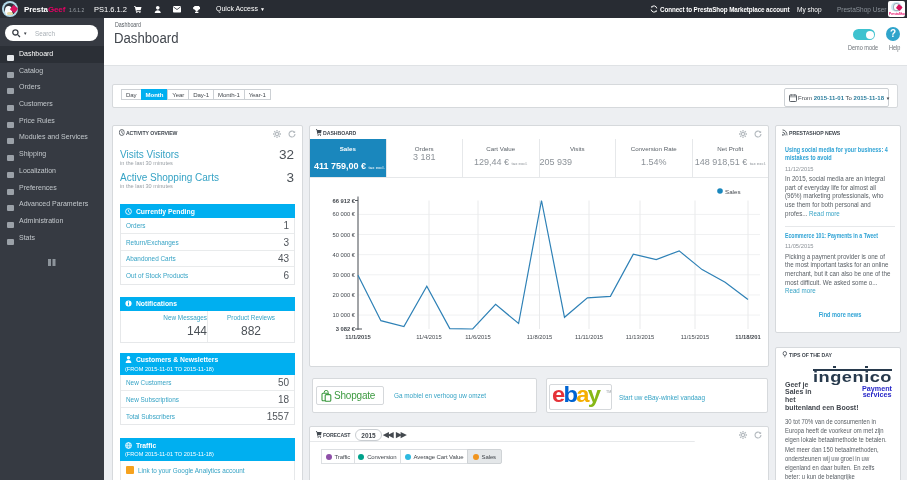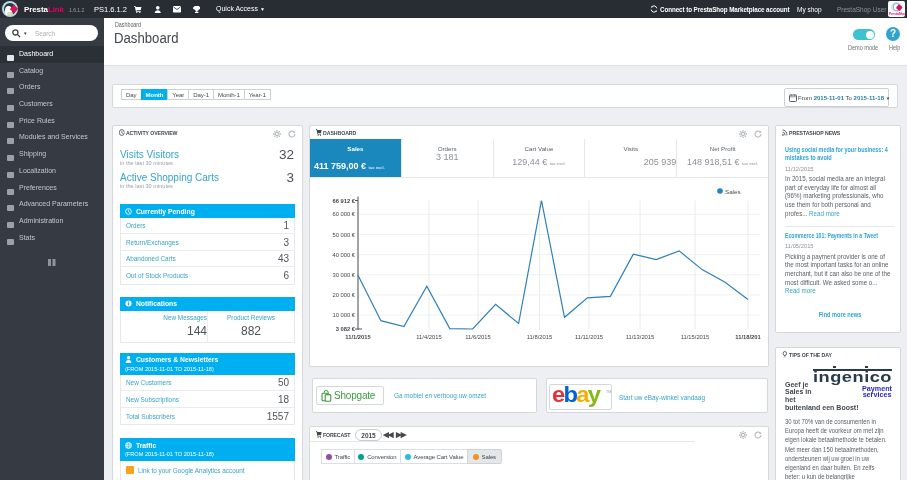--- a/index.html
+++ b/index.html
@@ -22,21 +22,21 @@
 .row .vl{font-size:10px;color:#50555b}
 </style></head><body>
 
 <div id="hdr">
   <div class="abs" style="left:2px;top:1px;width:16px;height:16px;border-radius:50%;background:#b3d9e8;overflow:hidden">
     <div class="abs" style="left:2px;top:2px;width:12px;height:12px;border-radius:50%;background:#30343b"></div>
     <div class="abs" style="left:3px;top:4.5px;width:7px;height:9px;background:#fdfdfd;border-radius:50% 50% 40% 40%"></div>
     <div class="abs" style="left:8.5px;top:5px;width:6px;height:6px;background:#d6145e;border-radius:1px;transform:rotate(40deg)"></div>
     <div class="abs" style="left:5px;top:11px;width:6px;height:3px;background:#e8d9a7;border-radius:2px"></div>
   </div>
-  <div class="abs" style="left:24px;top:4.5px;font-size:8px;font-weight:bold;letter-spacing:-.1px">Presta<span style="color:#e50064">Link</span></div>
+  <div class="abs" style="left:24px;top:4.5px;font-size:8px;font-weight:bold;letter-spacing:-.1px">Presta<span style="color:#e50064">Geef</span></div>
   <div class="abs" style="left:69px;top:7px;font-size:5px;color:#9aa0a6">1.6.1.2</div>
   <div class="abs" style="left:94px;top:4.5px;font-size:7.5px;color:#fff">PS1.6.1.2</div>
   <svg class="abs" style="left:134px;top:5.5px" width="7.5" height="7.5" viewBox="0 0 9 9">
       <path fill="#fff" d="M0 0h1.6l.5 1.2h6.9l-1 4H3l.2.8h4.9v1H2.4L1 1H0zM3.4 7.3a.8.8 0 110 1.6.8.8 0 010-1.6zm3.6 0a.8.8 0 110 1.6.8.8 0 010-1.6z"></path>
     </svg>
   <svg class="abs" style="left:153.5px;top:5.5px" width="7.5" height="7.5" viewBox="0 0 9 9">
       <circle cx="4.5" cy="2.2" r="2.2" fill="#fff"></circle>
       <path fill="#fff" d="M.8 9c0-2.4 1.6-3.8 3.7-3.8S8.2 6.6 8.2 9z"></path>
     </svg>
   <svg class="abs" style="left:172.5px;top:6px" width="8" height="6.5" viewBox="0 0 10 8">
@@ -239,21 +239,25 @@
       <div style="flex:1;border-left:1px solid #e6e8ea;position:relative">
         <div style="text-align:center;font-size:6.2px;margin-top:6px;color:#585f66">Orders</div>
         <div style="text-align:center;font-size:9px;color:#8c9298;margin-top:0;white-space:nowrap">3 181 <span style="font-size:4.4px"></span></div>
       </div>
       <div style="flex:1;border-left:1px solid #e6e8ea;position:relative">
         <div style="text-align:center;font-size:6.2px;margin-top:6px;color:#585f66">Cart Value</div>
         <div style="text-align:center;font-size:9px;color:#8c9298;margin-top:5px;white-space:nowrap">129,44 € <span style="font-size:4.4px">tax excl.</span></div>
       </div>
       <div style="flex:1;border-left:1px solid #e6e8ea;position:relative">
         <div style="text-align:center;font-size:6.2px;margin-top:6px;color:#585f66">Visits</div>
-        <div style="text-align:right;font-size:9px;color:#8c9298;margin-top:5px;white-space:nowrap">205 939 <span style="font-size:4.4px"></span></div>
+        <div style="text-align:left;font-size:9px;color:#8c9298;margin-top:5px;white-space:nowrap">205 939 <span style="font-size:4.4px"></span></div>
+      </div>
+      <div style="flex:1;border-left:1px solid #e6e8ea;position:relative">
+        <div style="text-align:center;font-size:6.2px;margin-top:6px;color:#585f66">Conversion Rate</div>
+        <div style="text-align:center;font-size:9px;color:#8c9298;margin-top:5px;white-space:nowrap">1.54% <span style="font-size:4.4px"></span></div>
       </div>
       <div style="flex:1;border-left:1px solid #e6e8ea;position:relative">
         <div style="text-align:center;font-size:6.2px;margin-top:6px;color:#585f66">Net Profit</div>
         <div style="text-align:center;font-size:9px;color:#8c9298;margin-top:5px;white-space:nowrap">148 918,51 € <span style="font-size:4.4px">tax excl.</span></div>
       </div>
     </div>
   <div class="abs" id="chartbox" style="left:0;top:52px;width:458px;height:188px"><svg width="458" height="188" viewBox="0 0 458 188">
         <line x1="48" y1="36.41496161679461" x2="450" y2="36.41496161679461" stroke="#f0f1f2" stroke-width="1"></line>
         <line x1="48" y1="56.54656117812941" x2="450" y2="56.54656117812941" stroke="#f0f1f2" stroke-width="1"></line>
         <line x1="48" y1="76.6781607394642" x2="450" y2="76.6781607394642" stroke="#f0f1f2" stroke-width="1"></line>

